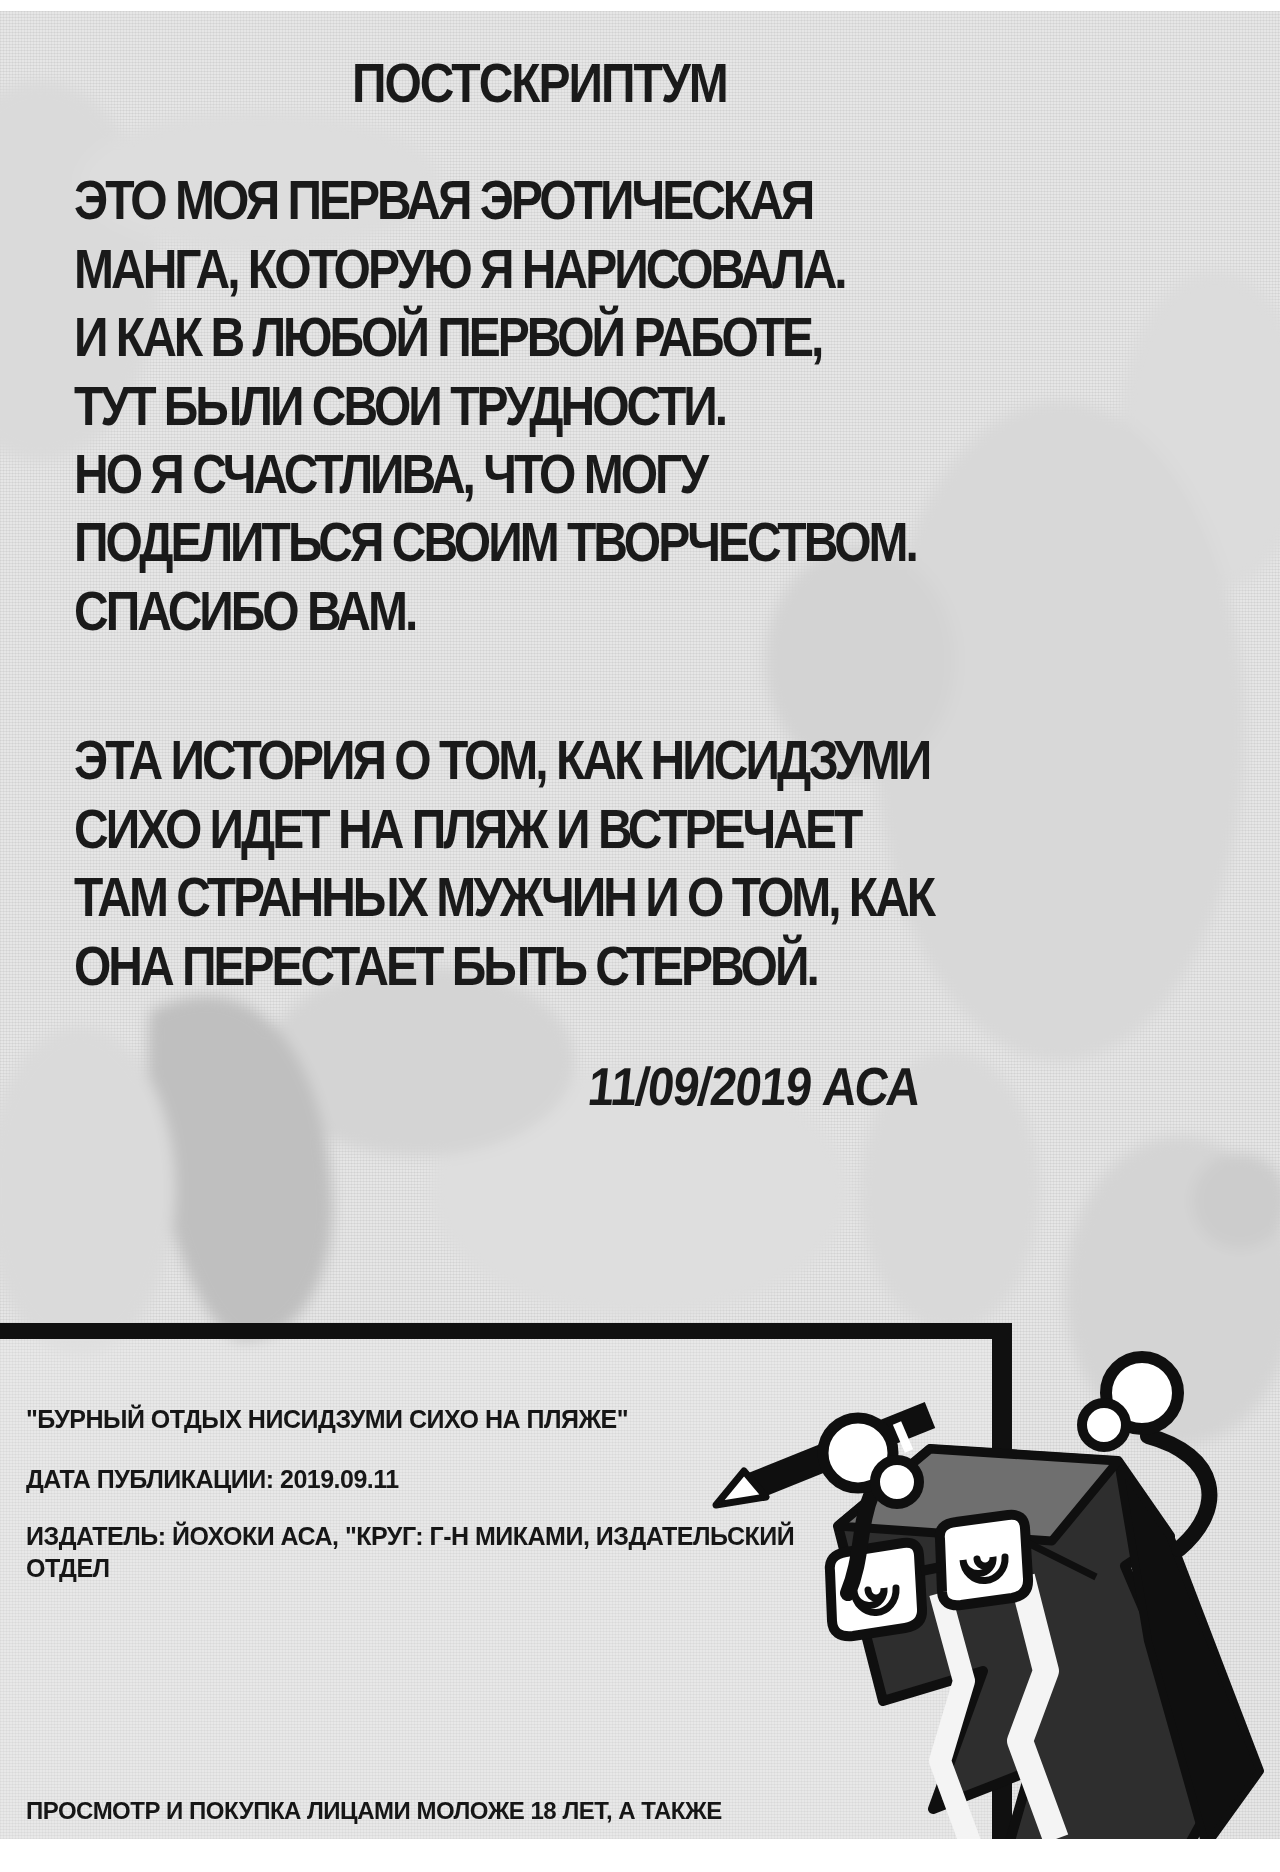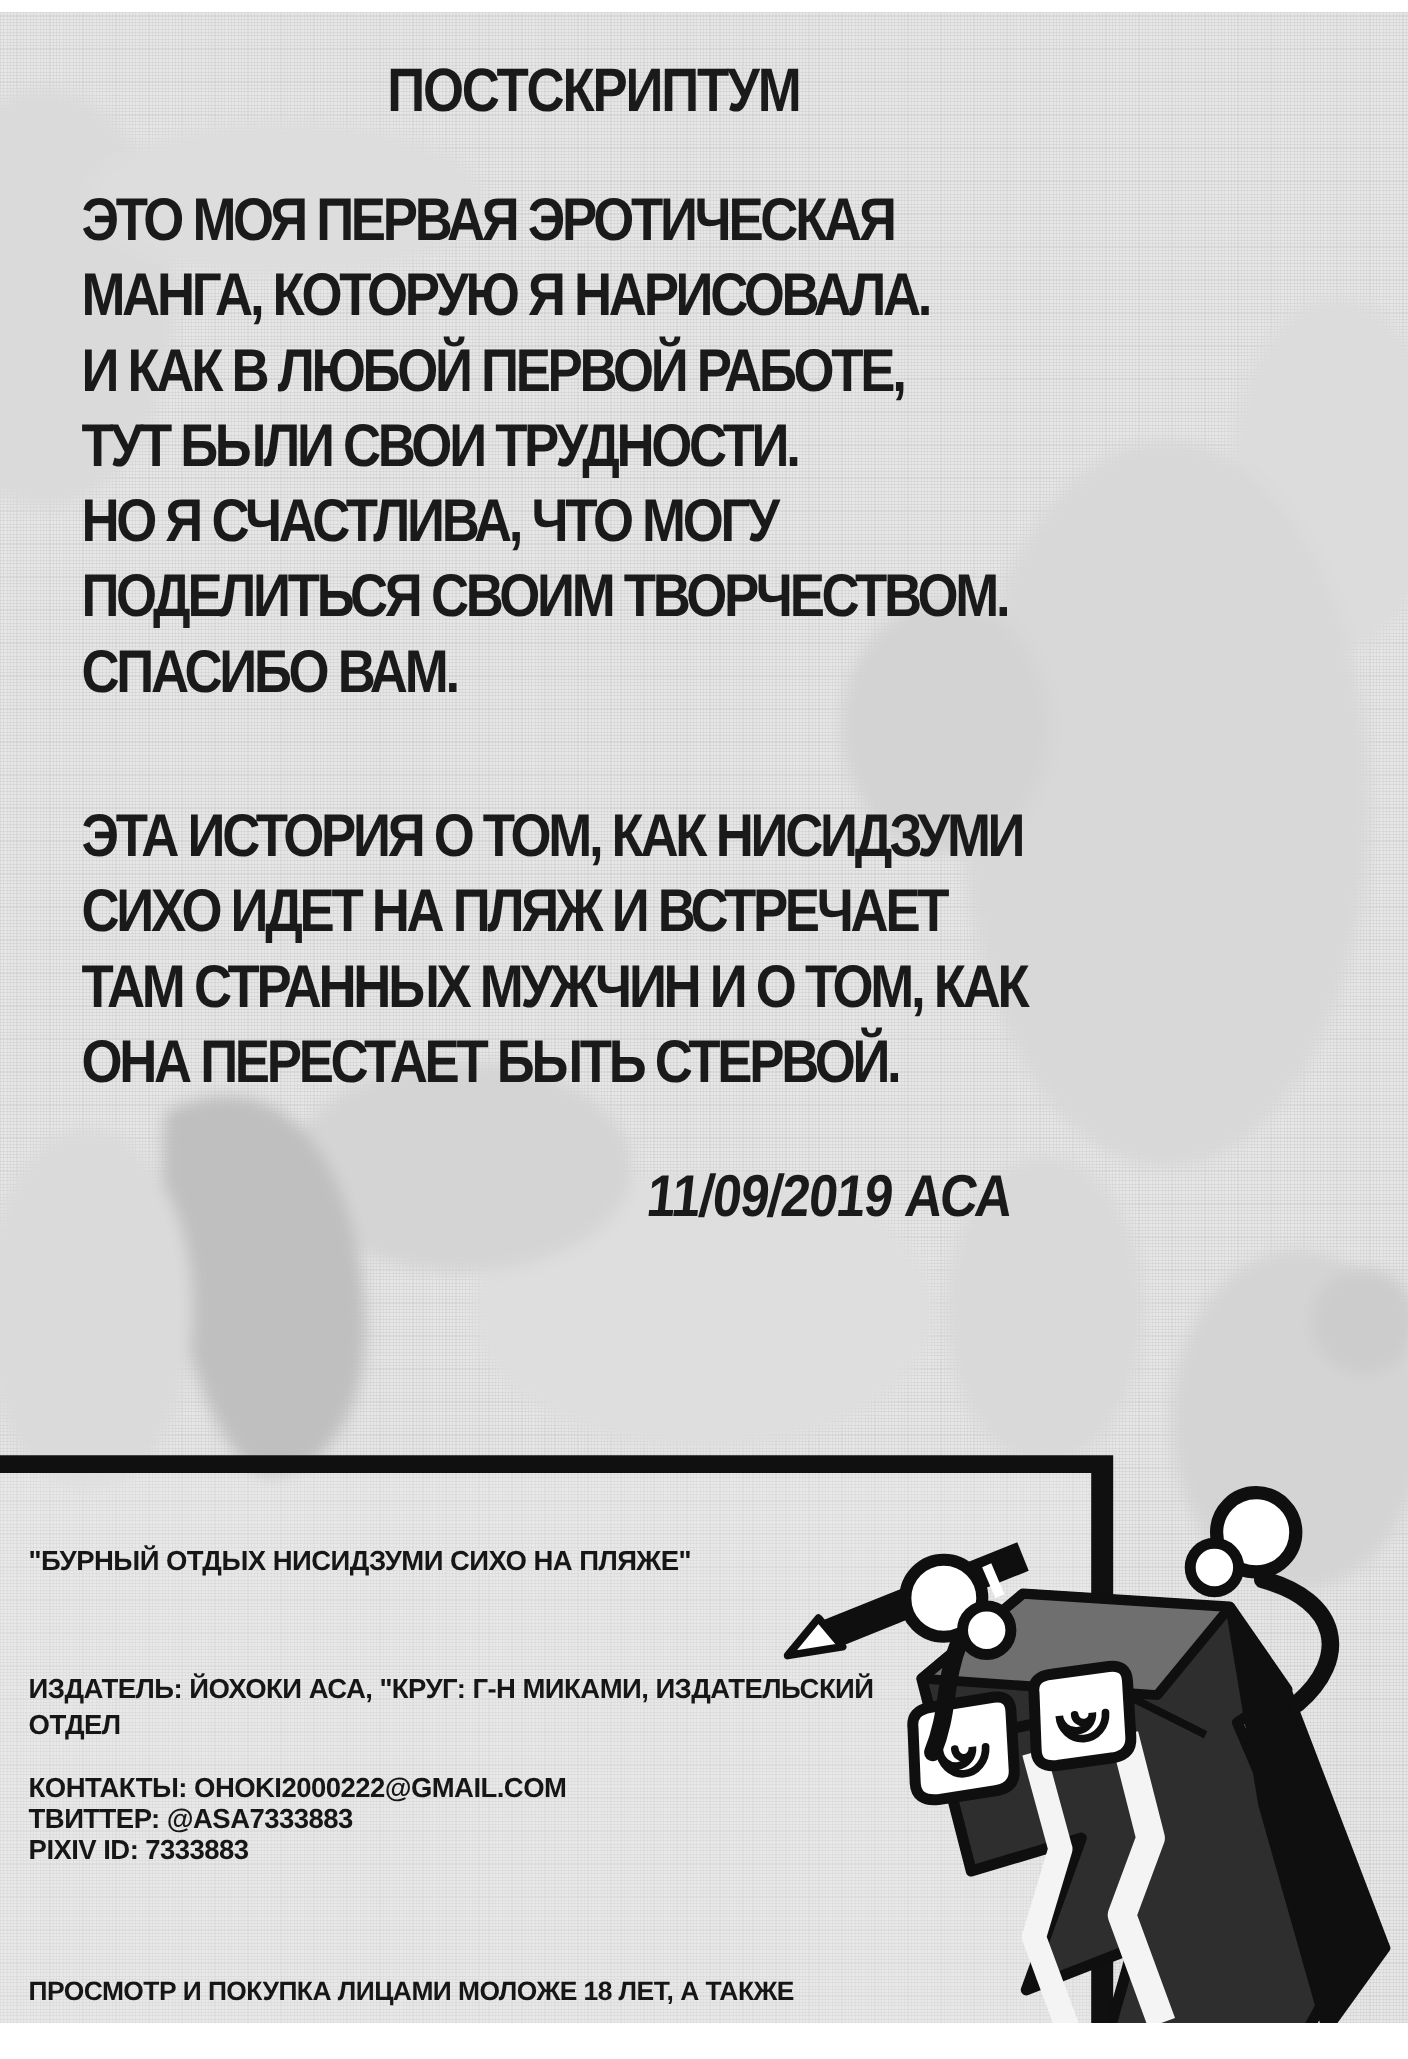--- a/index.html
+++ b/index.html
@@ -121,25 +121,23 @@
   <div class="handtext para2">ЭТА ИСТОРИЯ О ТОМ, КАК НИСИДЗУМИ
 СИХО ИДЕТ НА ПЛЯЖ И ВСТРЕЧАЕТ
 ТАМ СТРАННЫХ МУЖЧИН И О ТОМ, КАК
 ОНА ПЕРЕСТАЕТ БЫТЬ СТЕРВОЙ.</div>
 
   <div class="handtext date-sig">11/09/2019 АСА</div>
 
   <div class="tech-box"></div>
 
   <div class="box-line bl-title">"БУРНЫЙ ОТДЫХ НИСИДЗУМИ СИХО НА ПЛЯЖЕ"</div>
+  <div class="box-line bl-date">ДАТА ПУБЛИКАЦИИ: 2019.09.11</div>
   <div class="box-line bl-pub">ИЗДАТЕЛЬ: ЙОХОКИ АСА, "КРУГ: Г-Н МИКАМИ, ИЗДАТЕЛЬСКИЙ
 ОТДЕЛ</div>
-  <div class="box-line bl-contacts">КОНТАКТЫ: OHOKI2000222@GMAIL.COM
-ТВИТТЕР: @ASA7333883
-PIXIV ID: 7333883</div>
   <div class="box-line bl-warning">ПРОСМОТР И ПОКУПКА ЛИЦАМИ МОЛОЖЕ 18 ЛЕТ, А ТАКЖЕ
 ВОСПРОИЗВЕДЕНИЕ ДАННОГО МАТЕРИАЛА БЕЗ РАЗРЕШЕНИЯ ЗАПРЕЩЕНЫ.</div>
 
   <svg class="mascot" viewBox="0 0 580 542" xmlns="http://www.w3.org/2000/svg" aria-hidden="true">
 
     <g>
       <path d="M138,185 L230,108 L418,120 L470,195 L425,225 L520,448 L468,542 L298,542 L330,430 L233,468 L283,330 L183,360 Z" fill="#2e2e2e" stroke="#0f0f0f" stroke-width="10" stroke-linejoin="round"></path>
       <path d="M418,120 L470,195 L560,430 L506,505 L448,300 Z" fill="#0f0f0f" stroke="#0f0f0f" stroke-width="8" stroke-linejoin="round"></path>
       <path d="M138,185 L230,108 L418,120 L352,200 Z" fill="#6f6f6f" stroke="#0f0f0f" stroke-width="9" stroke-linejoin="round"></path>
 

